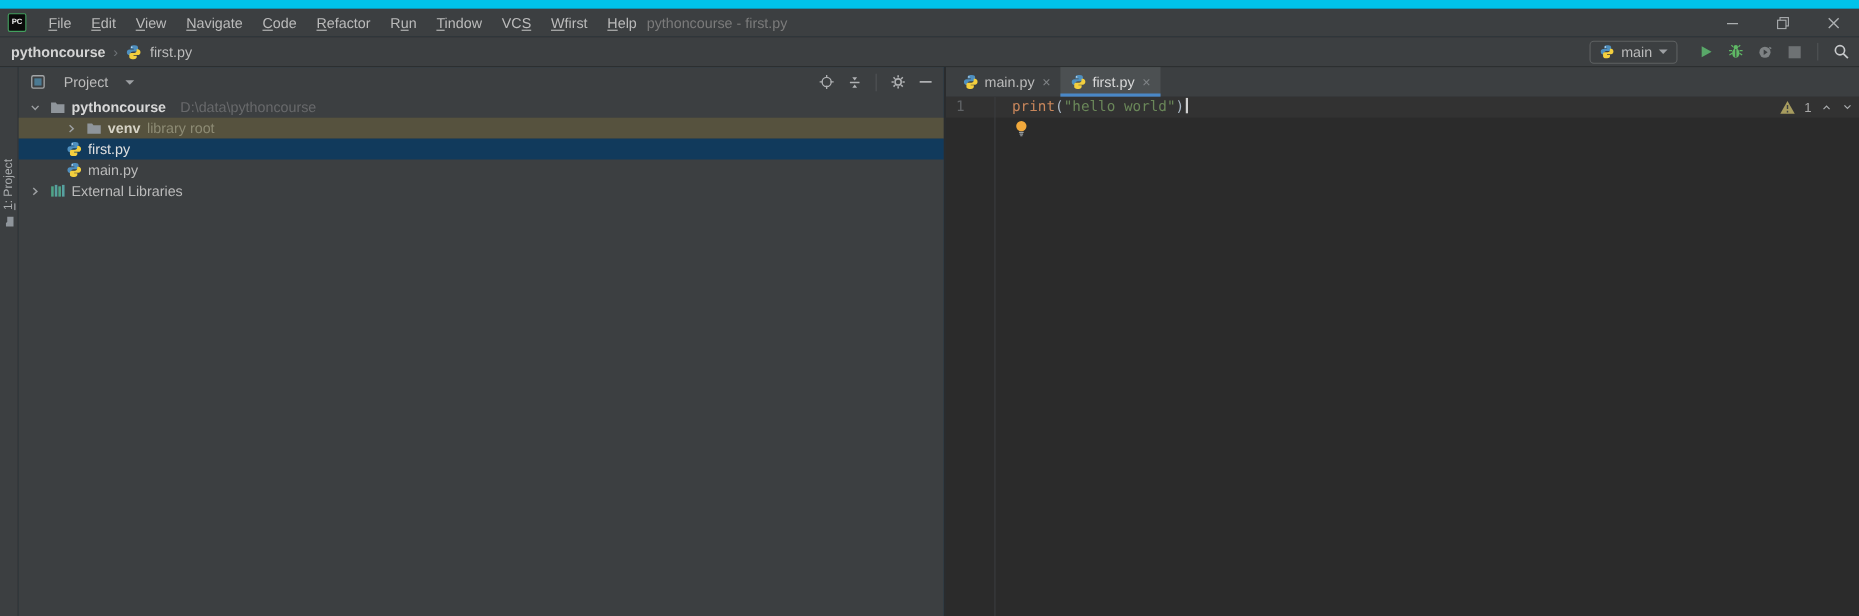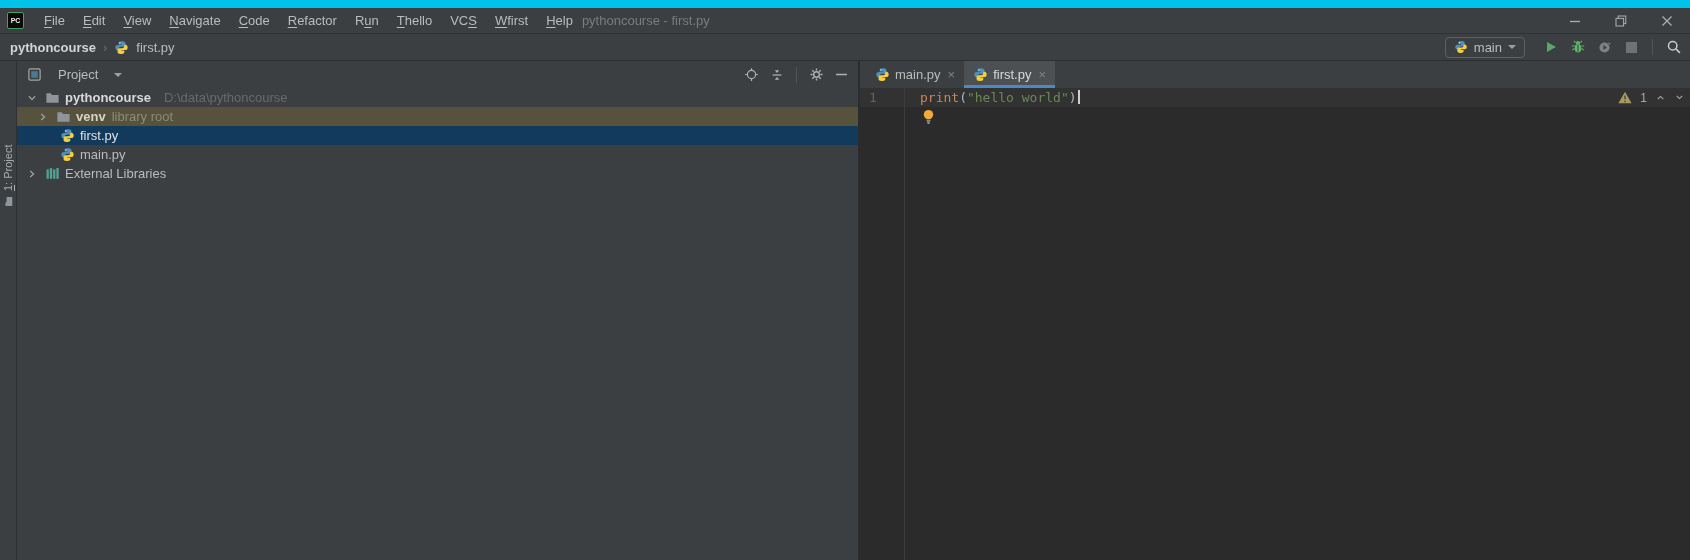--- a/index.html
+++ b/index.html
@@ -52,21 +52,21 @@
   .ph-icons{margin-left:auto;display:flex;align-items:center;gap:11px}
   .ph-divider{width:1px;height:16px;background:#515456;margin:0 1px}
   .caret-down-tri{width:0;height:0;border-left:4px solid transparent;border-right:4px solid transparent;
                   border-top:4px solid #9DA0A3}
 
   .tree{position:absolute;top:27px;left:0;right:0}
   .row{height:19px;display:flex;align-items:center;gap:5px;font-size:13px;color:#BBBBBB;white-space:nowrap}
   .row .slot{width:15px;height:15px;display:flex;align-items:center;justify-content:center;flex:none}
   .row .ico{width:16px;height:16px;display:flex;align-items:center;justify-content:center;flex:none}
   .row.lvl0{padding-left:7px}
-  .row.venv-row{padding-left:18px;background:#56523E}
+  .row.venv-row{padding-left:40px;background:#56523E}
   .row.file-row{padding-left:42px}
   .row.sel{background:#113A5C}
   .name-bold{font-weight:bold;color:#D8D8D8}
   .tree-path{color:#68696B;margin-left:8px}
   .venv-name{color:#D6D3C6;font-weight:bold}
   .venv-suffix{color:#8D8B74;margin-left:1px}
   .sel-name{color:#E0E0E0}
 
   .splitter{position:absolute;left:858px;top:0;bottom:0;width:2px;background:#2A2C2E}
 
@@ -123,21 +123,21 @@
     <div class="logo">PC</div>
 
     <nav class="menubar">
       <span class="menu-item"><span></span><span class="u">F</span><span>ile</span></span>
       <span class="menu-item"><span></span><span class="u">E</span><span>dit</span></span>
       <span class="menu-item"><span></span><span class="u">V</span><span>iew</span></span>
       <span class="menu-item"><span></span><span class="u">N</span><span>avigate</span></span>
       <span class="menu-item"><span></span><span class="u">C</span><span>ode</span></span>
       <span class="menu-item"><span></span><span class="u">R</span><span>efactor</span></span>
       <span class="menu-item"><span>R</span><span class="u">u</span><span>n</span></span>
-      <span class="menu-item"><span></span><span class="u">T</span><span>hello</span></span>
+      <span class="menu-item"><span></span><span class="u">T</span><span>indow</span></span>
       <span class="menu-item"><span>VC</span><span class="u">S</span><span></span></span>
       <span class="menu-item"><span></span><span class="u">W</span><span>first</span></span>
       <span class="menu-item"><span></span><span class="u">H</span><span>elp</span></span>
     </nav>
 
     <div class="win-title">pythoncourse - first.py</div>
 
     <div class="win-controls">
       <div class="win-btn">
         <svg width="12" height="12" viewBox="0 0 12 12">

